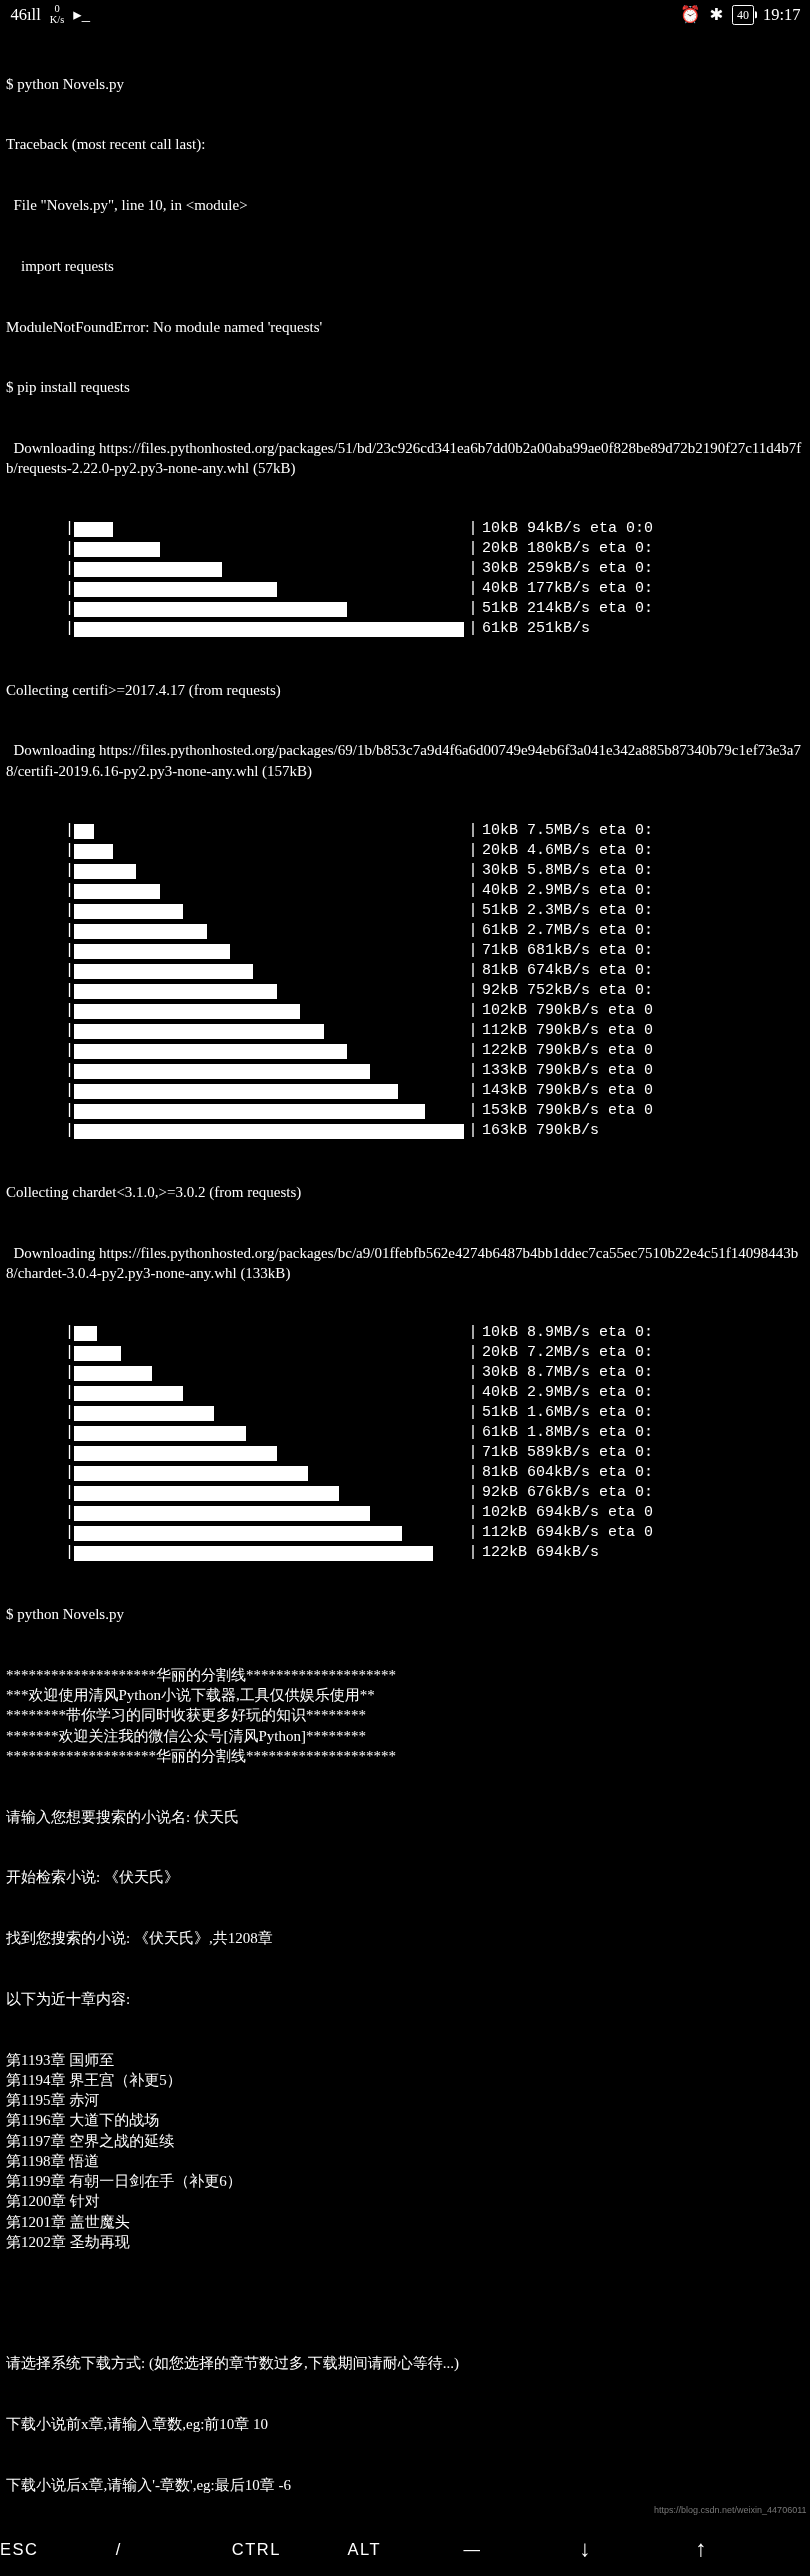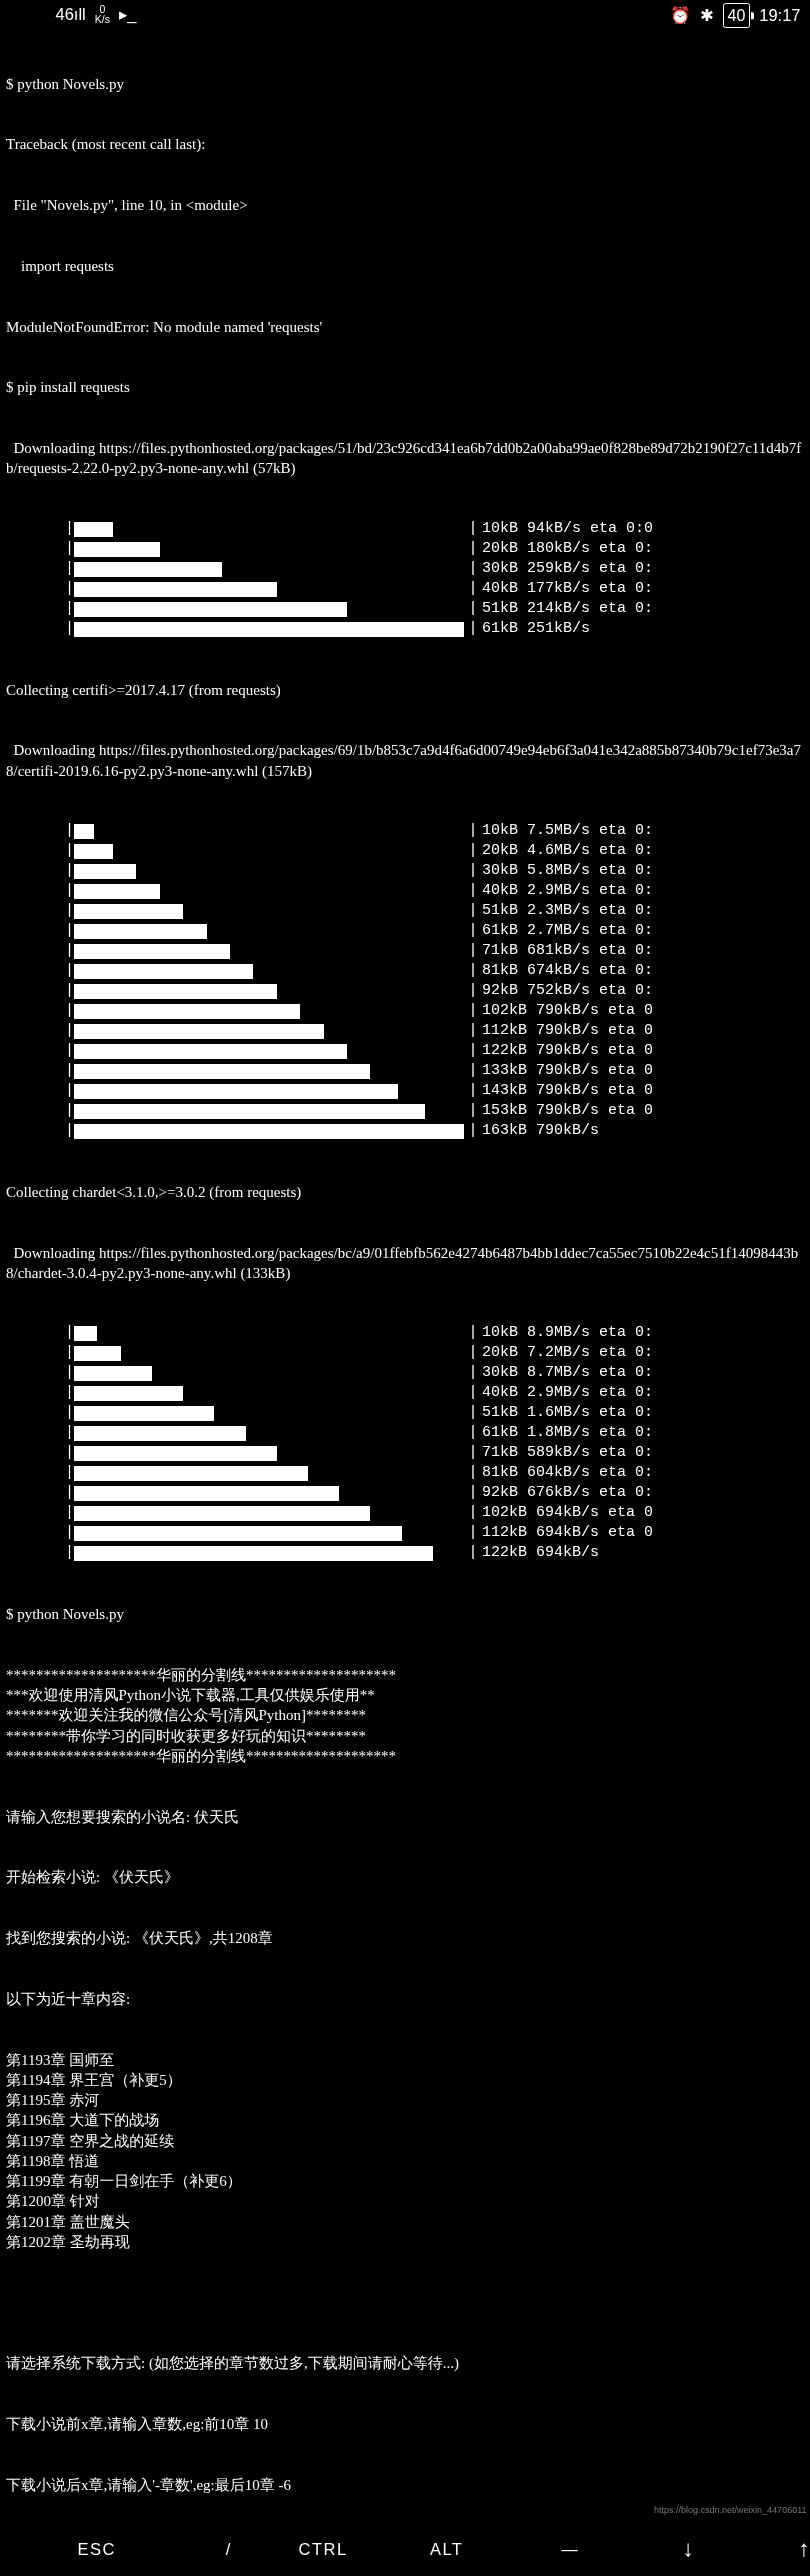--- a/index.html
+++ b/index.html
@@ -10,33 +10,32 @@
     font-size: 15px;
     line-height: 1.35;
     width: 811px;
     height: 2576px;
     position: relative;
     overflow: hidden;
   }
   .status-bar {
     display: flex;
     justify-content: space-between;
-    align-items: flex-start;
+    align-items: center;
     padding: 3px 10.5px;
     height: 30px;
-    font-family: Liberation Sans, sans-serif;
+    font-family: Liberation Serif, serif;
     font-size: 16.5px;
-    margin-left: 45px;
   }
   .status-left, .status-right { display: flex; align-items: center; gap: 9px; }
   .net { display:flex; flex-direction:column; align-items:center; font-size:10.5px; line-height:1; }
   .battery {
     display:inline-flex; align-items:center; gap:1.5px;
     border:1.5px solid #fff; border-radius:2.3px; padding:0.8px 3.8px;
-    font-size:16px; position:relative;
+    font-size:12px; position:relative;
   }
   .battery::after{
     content:""; position:absolute; right:-4.5px; top:50%; transform:translateY(-50%);
     width:2.3px; height:7.5px; background:#fff; border-radius:0 1.5px 1.5px 0;
   }
   .terminal {
     padding: 3px 6px 0 6px;
     white-space: pre-wrap;
     word-break: break-all;
   }
@@ -60,21 +59,21 @@
   .stats { flex: 1; }
   .watermark {
     position:absolute; right:4.5px; bottom:60px;
     font-size:9px; color:#777; font-family:Liberation Sans, sans-serif;
   }
   .bottom-bar {
     position:absolute; bottom:0; left:0; right:0;
     display:flex; justify-content:space-around; align-items:center;
     height:54px; font-family:sans-serif; font-size:16.5px; letter-spacing:1.5px;
   }
-  .bottom-key { flex:1; text-align:right; }
+  .bottom-key { flex:1; text-align:left; }
   .arrow { font-size:22.5px; }
 </style>
 </head>
 <body>
 
 <div class="status-bar">
   <div class="status-left">
     <span>46ıll</span>
     <span class="net">
       <span>0</span>
@@ -99,21 +98,21 @@
   <div class="line"><span>$ </span><span>pip install requests</span></div>
   <div class="line">  Downloading https://files.pythonhosted.org/packages/51/bd/23c926cd341ea6b7dd0b2a00aba99ae0f828be89d72b2190f27c11d4b7fb/requests-2.22.0-py2.py3-none-any.whl (57kB)</div>
   <div id="prog1"><div class="progress-row"><span class="pad">    |</span><span class="bar-wrap"><span class="bar" style="width: 10%;"></span></span><span class="pipe">|</span><span class="stats">10kB 94kB/s eta 0:0</span></div><div class="progress-row"><span class="pad">    |</span><span class="bar-wrap"><span class="bar" style="width: 22%;"></span></span><span class="pipe">|</span><span class="stats">20kB 180kB/s eta 0:</span></div><div class="progress-row"><span class="pad">    |</span><span class="bar-wrap"><span class="bar" style="width: 38%;"></span></span><span class="pipe">|</span><span class="stats">30kB 259kB/s eta 0:</span></div><div class="progress-row"><span class="pad">    |</span><span class="bar-wrap"><span class="bar" style="width: 52%;"></span></span><span class="pipe">|</span><span class="stats">40kB 177kB/s eta 0:</span></div><div class="progress-row"><span class="pad">    |</span><span class="bar-wrap"><span class="bar" style="width: 70%;"></span></span><span class="pipe">|</span><span class="stats">51kB 214kB/s eta 0:</span></div><div class="progress-row"><span class="pad">    |</span><span class="bar-wrap"><span class="bar" style="width: 100%;"></span></span><span class="pipe">|</span><span class="stats">61kB 251kB/s</span></div></div>
   <div class="line">Collecting certifi&gt;=2017.4.17 (from requests)</div>
   <div class="line">  Downloading https://files.pythonhosted.org/packages/69/1b/b853c7a9d4f6a6d00749e94eb6f3a041e342a885b87340b79c1ef73e3a78/certifi-2019.6.16-py2.py3-none-any.whl (157kB)</div>
   <div id="prog2"><div class="progress-row"><span class="pad">    |</span><span class="bar-wrap"><span class="bar" style="width: 5%;"></span></span><span class="pipe">|</span><span class="stats">10kB 7.5MB/s eta 0:</span></div><div class="progress-row"><span class="pad">    |</span><span class="bar-wrap"><span class="bar" style="width: 10%;"></span></span><span class="pipe">|</span><span class="stats">20kB 4.6MB/s eta 0:</span></div><div class="progress-row"><span class="pad">    |</span><span class="bar-wrap"><span class="bar" style="width: 16%;"></span></span><span class="pipe">|</span><span class="stats">30kB 5.8MB/s eta 0:</span></div><div class="progress-row"><span class="pad">    |</span><span class="bar-wrap"><span class="bar" style="width: 22%;"></span></span><span class="pipe">|</span><span class="stats">40kB 2.9MB/s eta 0:</span></div><div class="progress-row"><span class="pad">    |</span><span class="bar-wrap"><span class="bar" style="width: 28%;"></span></span><span class="pipe">|</span><span class="stats">51kB 2.3MB/s eta 0:</span></div><div class="progress-row"><span class="pad">    |</span><span class="bar-wrap"><span class="bar" style="width: 34%;"></span></span><span class="pipe">|</span><span class="stats">61kB 2.7MB/s eta 0:</span></div><div class="progress-row"><span class="pad">    |</span><span class="bar-wrap"><span class="bar" style="width: 40%;"></span></span><span class="pipe">|</span><span class="stats">71kB 681kB/s eta 0:</span></div><div class="progress-row"><span class="pad">    |</span><span class="bar-wrap"><span class="bar" style="width: 46%;"></span></span><span class="pipe">|</span><span class="stats">81kB 674kB/s eta 0:</span></div><div class="progress-row"><span class="pad">    |</span><span class="bar-wrap"><span class="bar" style="width: 52%;"></span></span><span class="pipe">|</span><span class="stats">92kB 752kB/s eta 0:</span></div><div class="progress-row"><span class="pad">    |</span><span class="bar-wrap"><span class="bar" style="width: 58%;"></span></span><span class="pipe">|</span><span class="stats">102kB 790kB/s eta 0</span></div><div class="progress-row"><span class="pad">    |</span><span class="bar-wrap"><span class="bar" style="width: 64%;"></span></span><span class="pipe">|</span><span class="stats">112kB 790kB/s eta 0</span></div><div class="progress-row"><span class="pad">    |</span><span class="bar-wrap"><span class="bar" style="width: 70%;"></span></span><span class="pipe">|</span><span class="stats">122kB 790kB/s eta 0</span></div><div class="progress-row"><span class="pad">    |</span><span class="bar-wrap"><span class="bar" style="width: 76%;"></span></span><span class="pipe">|</span><span class="stats">133kB 790kB/s eta 0</span></div><div class="progress-row"><span class="pad">    |</span><span class="bar-wrap"><span class="bar" style="width: 83%;"></span></span><span class="pipe">|</span><span class="stats">143kB 790kB/s eta 0</span></div><div class="progress-row"><span class="pad">    |</span><span class="bar-wrap"><span class="bar" style="width: 90%;"></span></span><span class="pipe">|</span><span class="stats">153kB 790kB/s eta 0</span></div><div class="progress-row"><span class="pad">    |</span><span class="bar-wrap"><span class="bar" style="width: 100%;"></span></span><span class="pipe">|</span><span class="stats">163kB 790kB/s</span></div></div>
   <div class="line">Collecting chardet&lt;3.1.0,&gt;=3.0.2 (from requests)</div>
   <div class="line">  Downloading https://files.pythonhosted.org/packages/bc/a9/01ffebfb562e4274b6487b4bb1ddec7ca55ec7510b22e4c51f14098443b8/chardet-3.0.4-py2.py3-none-any.whl (133kB)</div>
   <div id="prog3"><div class="progress-row"><span class="pad">    |</span><span class="bar-wrap"><span class="bar" style="width: 6%;"></span></span><span class="pipe">|</span><span class="stats">10kB 8.9MB/s eta 0:</span></div><div class="progress-row"><span class="pad">    |</span><span class="bar-wrap"><span class="bar" style="width: 12%;"></span></span><span class="pipe">|</span><span class="stats">20kB 7.2MB/s eta 0:</span></div><div class="progress-row"><span class="pad">    |</span><span class="bar-wrap"><span class="bar" style="width: 20%;"></span></span><span class="pipe">|</span><span class="stats">30kB 8.7MB/s eta 0:</span></div><div class="progress-row"><span class="pad">    |</span><span class="bar-wrap"><span class="bar" style="width: 28%;"></span></span><span class="pipe">|</span><span class="stats">40kB 2.9MB/s eta 0:</span></div><div class="progress-row"><span class="pad">    |</span><span class="bar-wrap"><span class="bar" style="width: 36%;"></span></span><span class="pipe">|</span><span class="stats">51kB 1.6MB/s eta 0:</span></div><div class="progress-row"><span class="pad">    |</span><span class="bar-wrap"><span class="bar" style="width: 44%;"></span></span><span class="pipe">|</span><span class="stats">61kB 1.8MB/s eta 0:</span></div><div class="progress-row"><span class="pad">    |</span><span class="bar-wrap"><span class="bar" style="width: 52%;"></span></span><span class="pipe">|</span><span class="stats">71kB 589kB/s eta 0:</span></div><div class="progress-row"><span class="pad">    |</span><span class="bar-wrap"><span class="bar" style="width: 60%;"></span></span><span class="pipe">|</span><span class="stats">81kB 604kB/s eta 0:</span></div><div class="progress-row"><span class="pad">    |</span><span class="bar-wrap"><span class="bar" style="width: 68%;"></span></span><span class="pipe">|</span><span class="stats">92kB 676kB/s eta 0:</span></div><div class="progress-row"><span class="pad">    |</span><span class="bar-wrap"><span class="bar" style="width: 76%;"></span></span><span class="pipe">|</span><span class="stats">102kB 694kB/s eta 0</span></div><div class="progress-row"><span class="pad">    |</span><span class="bar-wrap"><span class="bar" style="width: 84%;"></span></span><span class="pipe">|</span><span class="stats">112kB 694kB/s eta 0</span></div><div class="progress-row"><span class="pad">    |</span><span class="bar-wrap"><span class="bar" style="width: 92%;"></span></span><span class="pipe">|</span><span class="stats">122kB 694kB/s</span></div></div>
   <div class="line"><span>$ </span><span>python Novels.py</span></div>
-  <div id="banner"><div class="line">********************华丽的分割线********************</div><div class="line">***欢迎使用清风Python小说下载器,工具仅供娱乐使用**</div><div class="line">*******欢迎关注我的微信公众号[清风Python]********</div><div class="line">********带你学习的同时收获更多好玩的知识********</div><div class="line">********************华丽的分割线********************</div></div>
+  <div id="banner"><div class="line">********************华丽的分割线********************</div><div class="line">***欢迎使用清风Python小说下载器,工具仅供娱乐使用**</div><div class="line">********带你学习的同时收获更多好玩的知识********</div><div class="line">*******欢迎关注我的微信公众号[清风Python]********</div><div class="line">********************华丽的分割线********************</div></div>
   <div class="line">请输入您想要搜索的小说名: 伏天氏</div>
   <div class="line">开始检索小说: 《伏天氏》</div>
   <div class="line">找到您搜索的小说: 《伏天氏》,共1208章</div>
   <div class="line">以下为近十章内容:</div>
   <div id="chapters"><div class="line">第1193章 国师至</div><div class="line">第1194章 界王宫（补更5）</div><div class="line">第1195章 赤河</div><div class="line">第1196章 大道下的战场</div><div class="line">第1197章 空界之战的延续</div><div class="line">第1198章 悟道</div><div class="line">第1199章 有朝一日剑在手（补更6）</div><div class="line">第1200章 针对</div><div class="line">第1201章 盖世魔头</div><div class="line">第1202章 圣劫再现</div></div>
   <div class="line"></div>
   <div class="line">请选择系统下载方式: (如您选择的章节数过多,下载期间请耐心等待...)</div>
   <div class="line">下载小说前x章,请输入章数,eg:前10章 10</div>
   <div class="line">下载小说后x章,请输入'-章数',eg:最后10章 -6</div>
   

